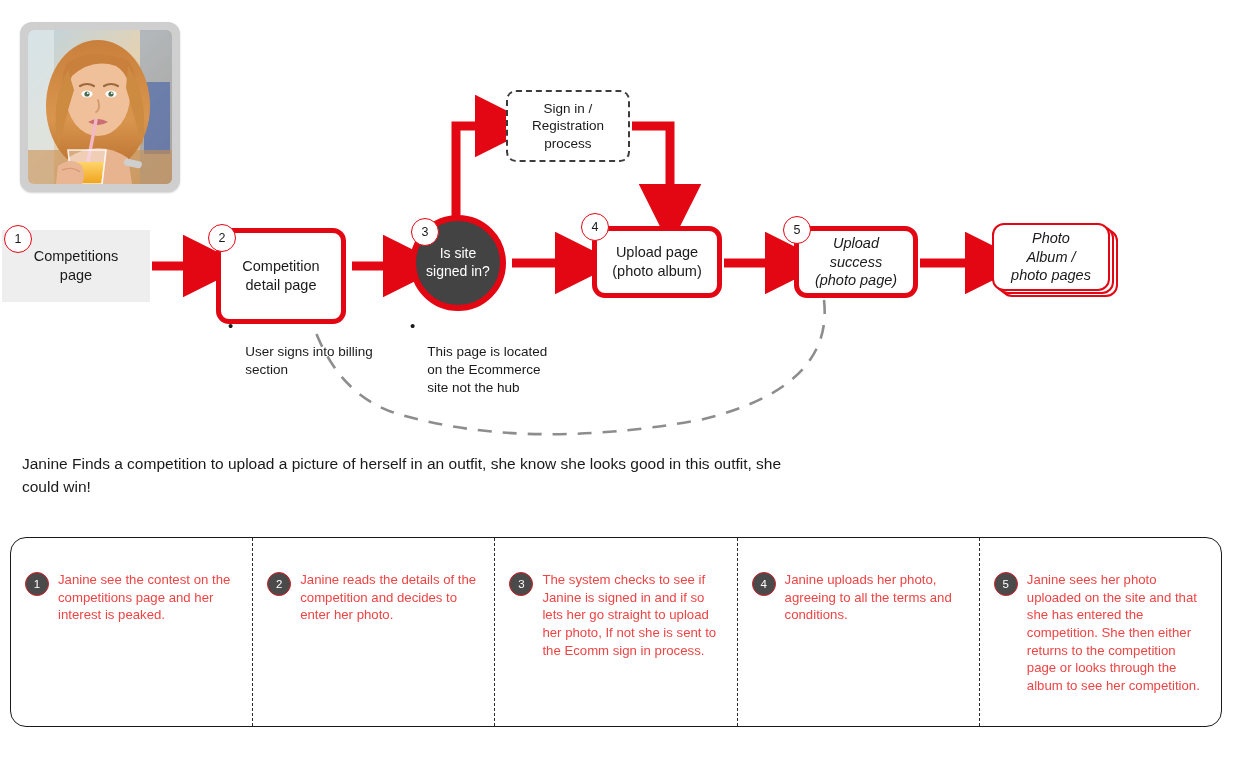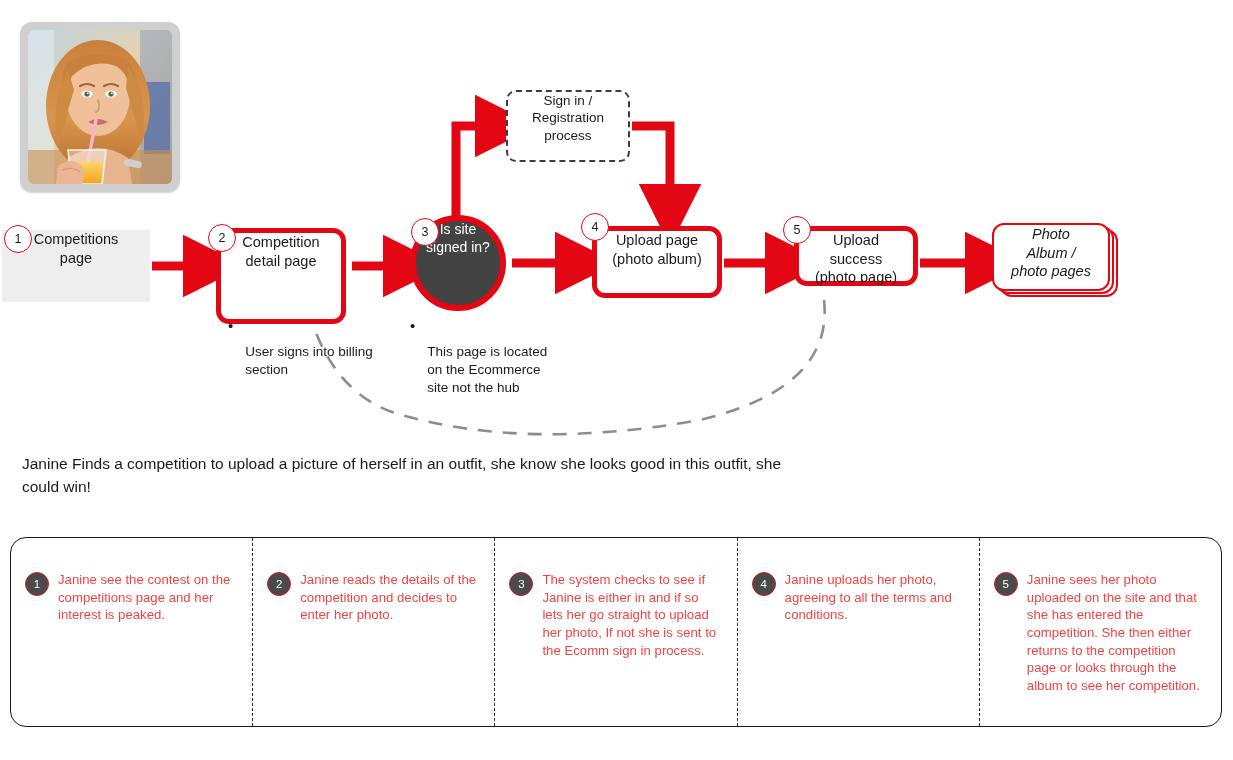--- a/index.html
+++ b/index.html
@@ -41,20 +41,21 @@
     border-radius: 6px;
     overflow: hidden;
     background: #d9b37a;
   }
 
   
   .node {
     position: absolute;
     box-sizing: border-box;
     display: flex;
+    align-items: center;
     justify-content: center;
     text-align: center;
     line-height: 1.28;
     font-size: 14.5px;
     color: #1a1a1a;
   }
   .node .node-label { display: block; white-space: pre-line; }
 
   .node-plain {
     background: #eeeeee;
@@ -305,21 +306,21 @@
 signed in?</span>
   </div>
   <div class="badge" style="left:411px; top:218px;">3</div>
 
   <div class="node node-red" style="left:592px; top:226px; width:130px; height:72px;">
     <span class="node-label">Upload page
 (photo album)</span>
   </div>
   <div class="badge" style="left:581px; top:213px;">4</div>
 
-  <div class="node node-red" style="left:794px; top:226px; width:124px; height:60px;">
+  <div class="node node-red" style="left:794px; top:226px; width:124px; height:72px;font-style:italic;">
     <span class="node-label">Upload
 success
 (photo page)</span>
   </div>
   <div class="badge" style="left:783px; top:216px;">5</div>
 
   <div class="stack-shadow" style="left:1000px; top:229px; width:118px; height:68px;"></div>
   <div class="stack-shadow" style="left:996px; top:226px; width:118px; height:68px;"></div>
   <div class="node node-stack" style="left:992px; top:223px; width:118px; height:68px;">
     <span class="node-label">Photo
@@ -355,21 +356,21 @@
       <div class="step-text">Janine see the contest on the competitions page and her interest is peaked.</div>
     </div>
 
     <div class="step-col">
       <div class="step-circle">2</div>
       <div class="step-text">Janine reads the details of the competition and decides to enter her photo.</div>
     </div>
 
     <div class="step-col">
       <div class="step-circle">3</div>
-      <div class="step-text">The system checks to see if Janine is either in and if so lets her go straight to upload her photo, If not she is sent to the Ecomm sign in process.</div>
+      <div class="step-text">The system checks to see if Janine is signed in and if so lets her go straight to upload her photo, If not she is sent to the Ecomm sign in process.</div>
     </div>
 
     <div class="step-col">
       <div class="step-circle">4</div>
       <div class="step-text">Janine uploads her photo, agreeing to all the terms and conditions.</div>
     </div>
 
     <div class="step-col">
       <div class="step-circle">5</div>
       <div class="step-text">Janine sees her photo uploaded on the site and that she has entered the competition. She then either returns to the competition page or looks through the album to see her competition.</div>

